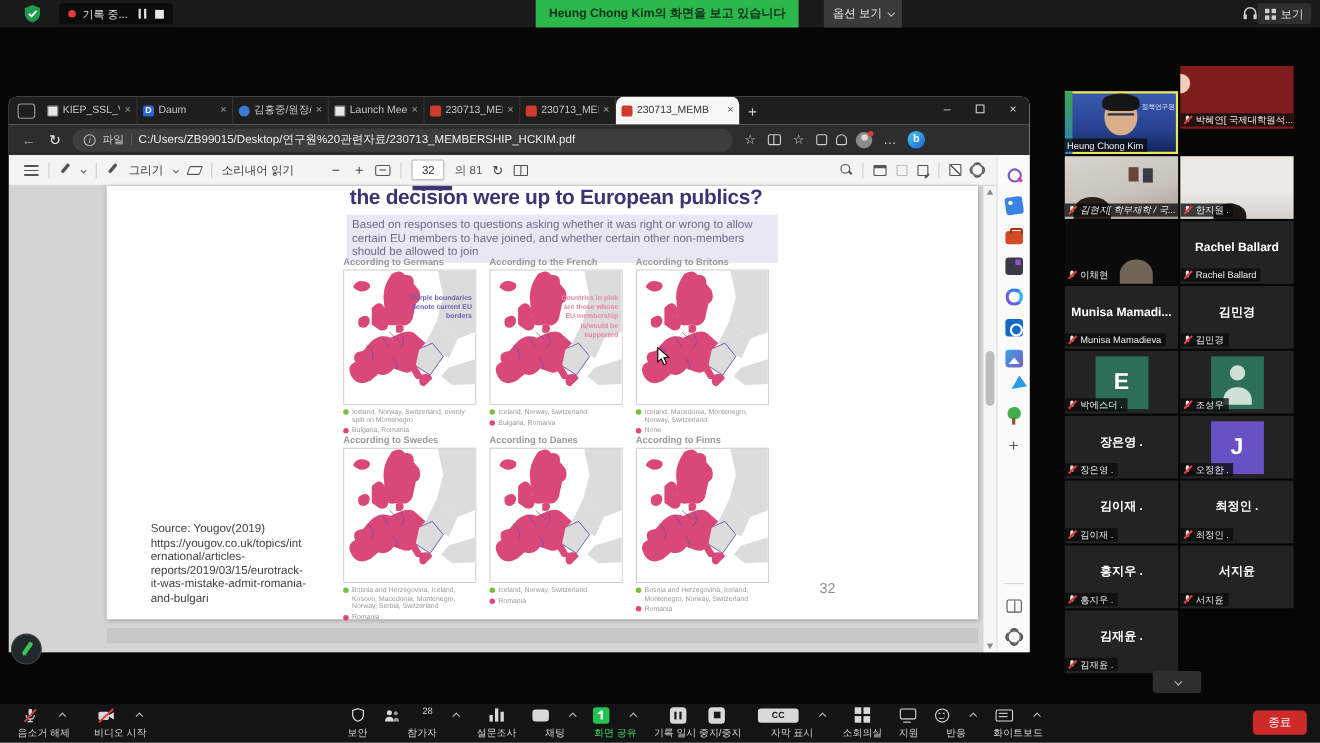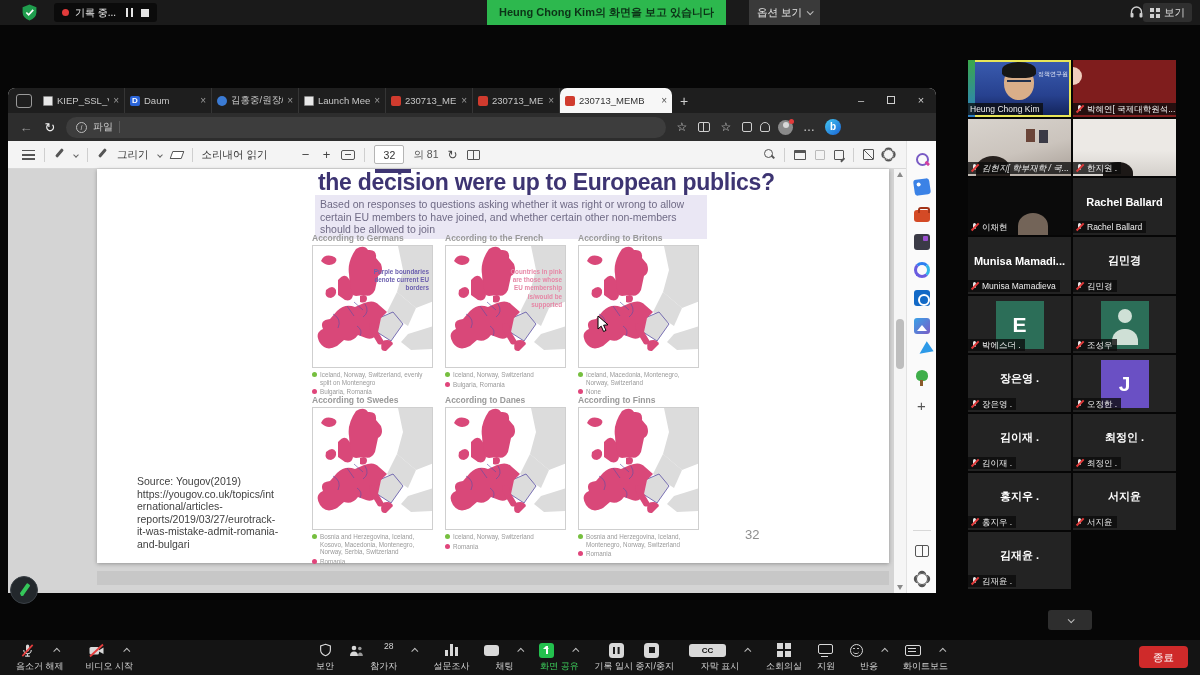--- a/index.html
+++ b/index.html
@@ -105,21 +105,21 @@
                background:linear-gradient(45deg,transparent 45%,#555 45% 55%,transparent 55%); }
   .ic-gear { width:11px; height:11px; border:1.6px solid #555; border-radius:50%;
              box-shadow:0 -3px 0 -1.4px #555, 0 3px 0 -1.4px #555, 3px 0 0 -1.4px #555, -3px 0 0 -1.4px #555; }
 
   .content { position:relative; height:424px; background:#d4d4d4; }
   .page { position:absolute; left:89px; top:0; width:792px; height:394px; background:#fff;
           box-shadow:0 1px 4px rgba(0,0,0,.3); }
   .nextpage { position:absolute; left:89px; top:402px; width:792px; height:14px; background:#c7c7c7; }
 
   .accentclip { position:absolute; left:278px; top:0; width:36px; height:4px; background:#3d3472; }
-  .slidetitle { position:absolute; left:221px; top:0; font-size:23px; font-weight:bold; color:#3d3472;
+  .slidetitle { position:absolute; left:221px; top:0; font-size:19px; font-weight:bold; color:#3d3472;
                 letter-spacing:-.3px; white-space:nowrap; }
   .slidesub { position:absolute; left:218px; top:26px; width:392px; background:#eae7f4; color:#6f6a85;
               font-size:10.5px; line-height:12.5px; padding:3px 5px; }
 
   .map-panel { position:absolute; width:123px; }
   .map-label { font-size:8.5px; font-weight:bold; color:#9a9a9a; margin-bottom:2px; white-space:nowrap; }
   .map-box { width:121px; height:123px; background:#fff; border:1px solid #cfcfcf; position:relative; overflow:hidden; }
   .map-ann { position:absolute; right:3px; top:22px; width:58px; font-size:6.3px; line-height:1.3;
              text-align:right; font-weight:bold; }
   .map-ann.purple { color:#6b5fae; }
@@ -191,21 +191,21 @@
            color:#fff; font-size:11px; font-weight:bold; white-space:nowrap; }
   .sqava { position:absolute; left:50%; top:50%; transform:translate(-50%,-50%); width:48px; height:48px;
            display:flex; align-items:center; justify-content:center; color:#fff; font-size:21px; font-weight:bold; }
   .sq-green { background:#2c6e58; } .sq-purple { background:#6a50c4; }
   .persona { position:relative; width:100%; height:100%; }
   .persona::before { content:""; position:absolute; left:50%; top:8px; transform:translateX(-50%); width:14px; height:14px; border-radius:50%; background:#cfe0d6; }
   .persona::after { content:""; position:absolute; left:50%; bottom:4px; transform:translateX(-50%); width:26px; height:16px; border-radius:12px 12px 0 0; background:#cfe0d6; }
   .t-orange { background:#7f1d1d; }
   .t-orange .persona::before { background:#f1cdbd; width:18px; height:18px; top:7px; }
   .t-orange .persona::after { background:#f1cdbd; width:34px; height:20px; }
-  .t-kim { background:linear-gradient(180deg,#3a5cb0,#27418f 62%,#122257); }
+  .t-kim { background:linear-gradient(180deg,#3a5cb0,#27418f 62%,#122257);margin-top:23px; }
   .t-kim .face { position:absolute; left:36px; top:6px; width:30px; height:34px; border-radius:48%;
                  background:#d9ae89; }
   .t-kim .face::before { content:""; position:absolute; left:-2px; top:-4px; width:34px; height:16px;
                  border-radius:50% 50% 30% 30%; background:#161616; }
   .t-kim .face::after { content:""; position:absolute; left:3px; top:14px; width:24px; height:5px;
                  border-top:2px solid #20304e; }
   .t-kim .kieptext { position:absolute; right:3px; top:10px; color:#e8ecf8; font-size:6px; }
   .t-kim .greenedge { position:absolute; left:0; top:0; width:7px; height:100%;
                  background:linear-gradient(#3aa84b,#2c7ec4); }
   .t-room1 { background:linear-gradient(165deg,#d8d3cd 0%,#cbc4bd 55%,#a89f97 100%);font-style:italic; }
@@ -365,20 +365,21 @@
         </div>
       </div>
 
       <div class="addressbar">
         <span class="navic">←</span>
         <span class="navic fwd">↻</span>
         <div class="urlfield">
           <span class="infodot">i</span>
           <span class="scheme">파일</span>
           <span class="fieldsep"></span>
+          <span class="urltext">C:/Users/ZB99015/Desktop/연구원%20관련자료/230713_MEMBERSHIP_HCKIM.pdf</span>
         </div>
         <span class="abaric">☆</span>
         <span class="splitic"></span>
         <span class="abaric">☆</span>
         <span class="puzzleic"></span>
         <span class="heartic"></span>
         <span class="avatarc"></span>
         <span class="abaric">…</span>
         <span class="bingic">b</span>
       </div>
@@ -529,21 +530,21 @@
               <div class="legline">
                   <span class="dot r"></span>
                   <span>Romania</span>
                 </div>
             </div>
           </div>
 
           <div class="sourcetext">Source: Yougov(2019)
 https://yougov.co.uk/topics/int
 ernational/articles-
-reports/2019/03/27/eurotrack-
+reports/2019/03/15/eurotrack-
 it-was-mistake-admit-romania-
 and-bulgari</div>
           <div class="pagenum">32</div>
 
           <svg class="cursor" width="14" height="18" viewBox="0 0 14 18">
             <path d="M1 1 L1 14 L4.2 11.2 L6.6 16.5 L9 15.4 L6.6 10.2 L11 9.8 Z" fill="#fff" stroke="#000" stroke-width="1"></path>
           </svg>
         </div>
         <div class="nextpage"></div>
 

